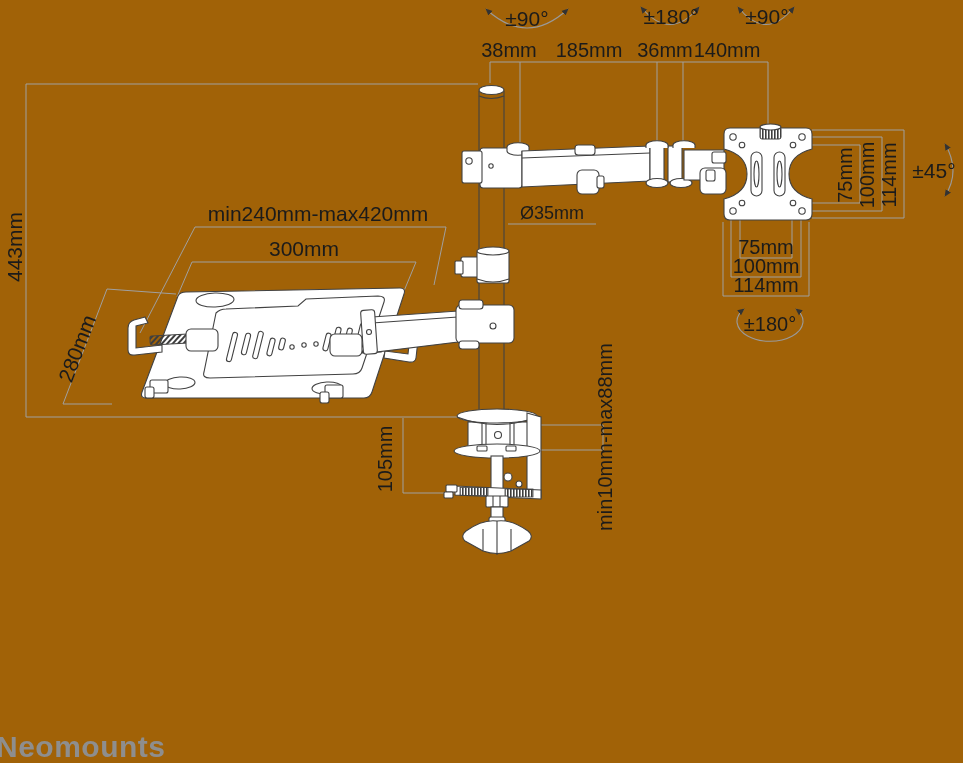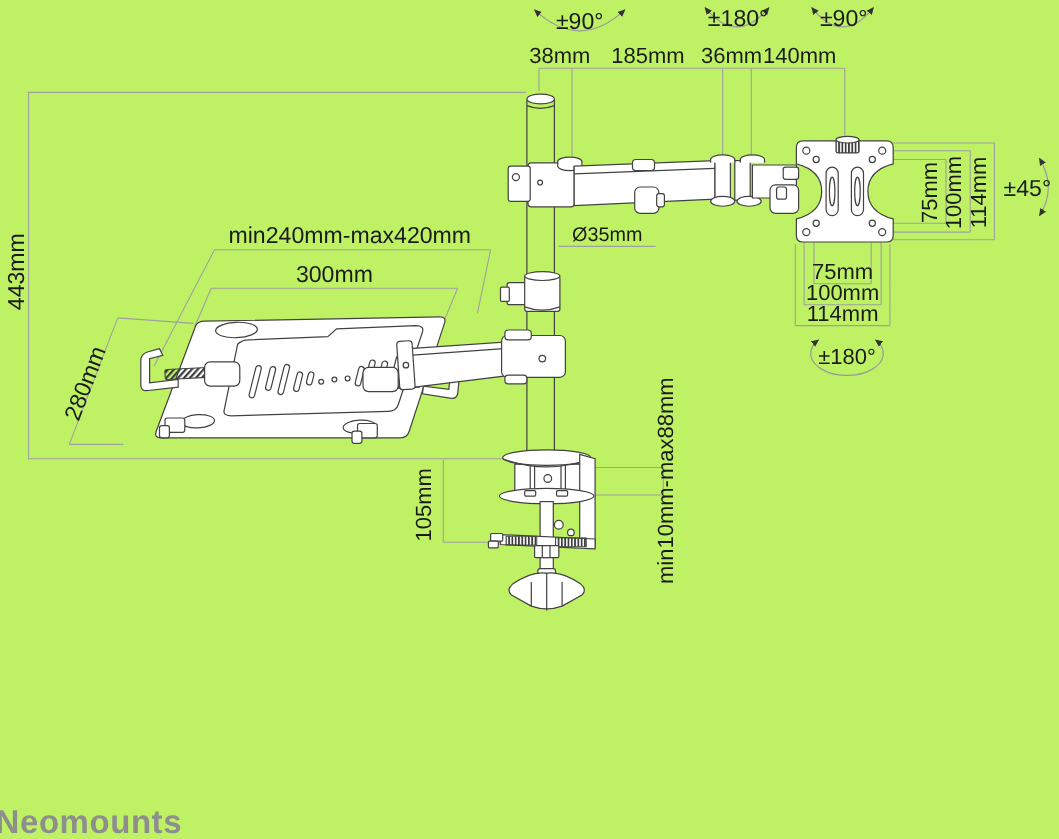--- a/index.html
+++ b/index.html
@@ -1,17 +1,17 @@
 <!DOCTYPE html>
 <html><head>
 <meta charset="utf-8">
 <style>
   html,body{margin:0;padding:0;background:#ffffff;}
   .stage{
-    width:963px;height:763px;position:relative;overflow:hidden;background:#bef264;
+    width:963px;height:763px;position:relative;overflow:hidden;background:#a16207;
     font-family:"Liberation Sans", sans-serif;
   }
   svg{position:absolute;left:0;top:0;}
   text{
     font-family:"Liberation Sans", sans-serif;
     fill:#1b1b1b;
   }
   .dim-line{stroke:#a0a0a0;stroke-width:1;fill:none;}
   .arc{stroke:#9a9a9a;stroke-width:1.1;fill:none;}
   .draw{stroke:#424242;stroke-width:1.1;fill:none;}

